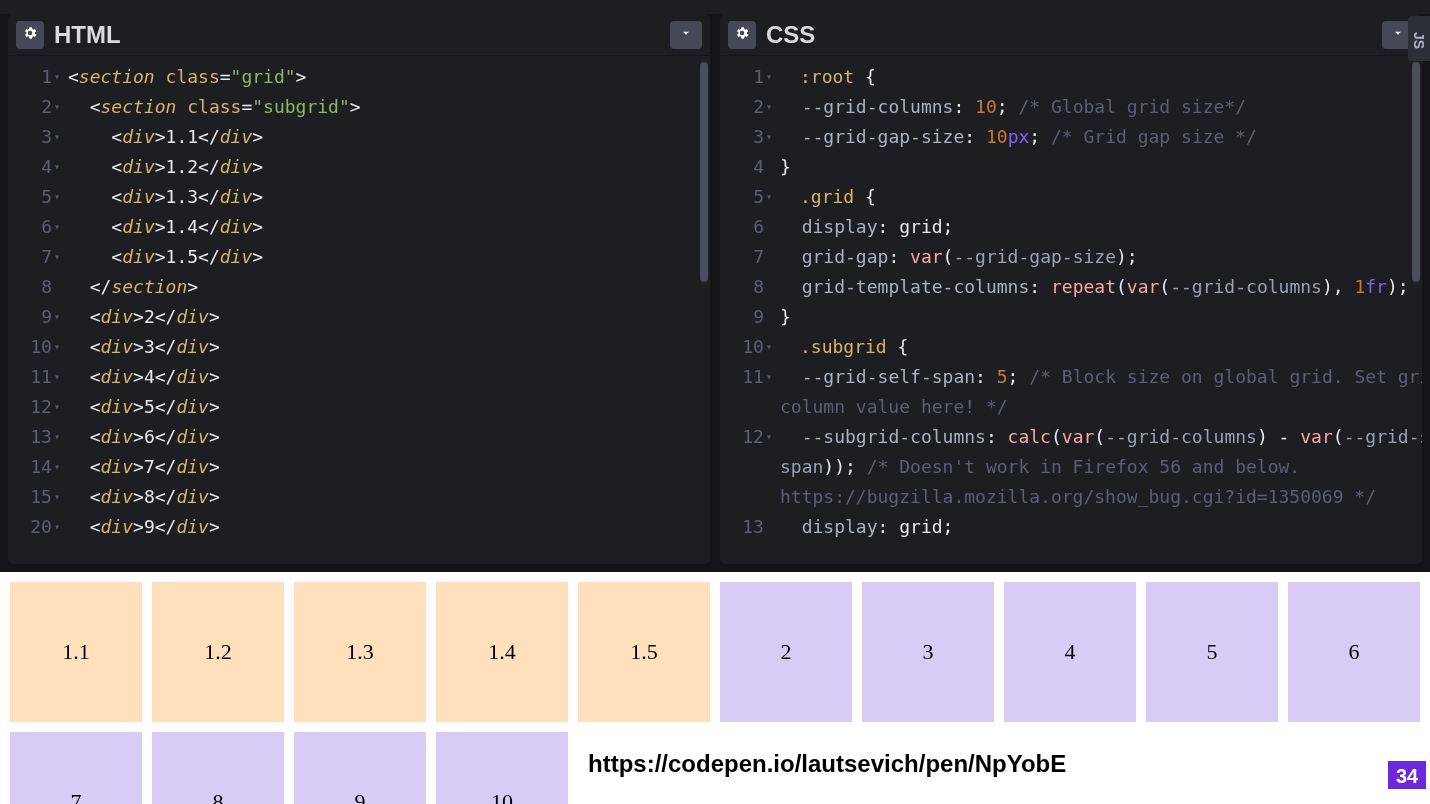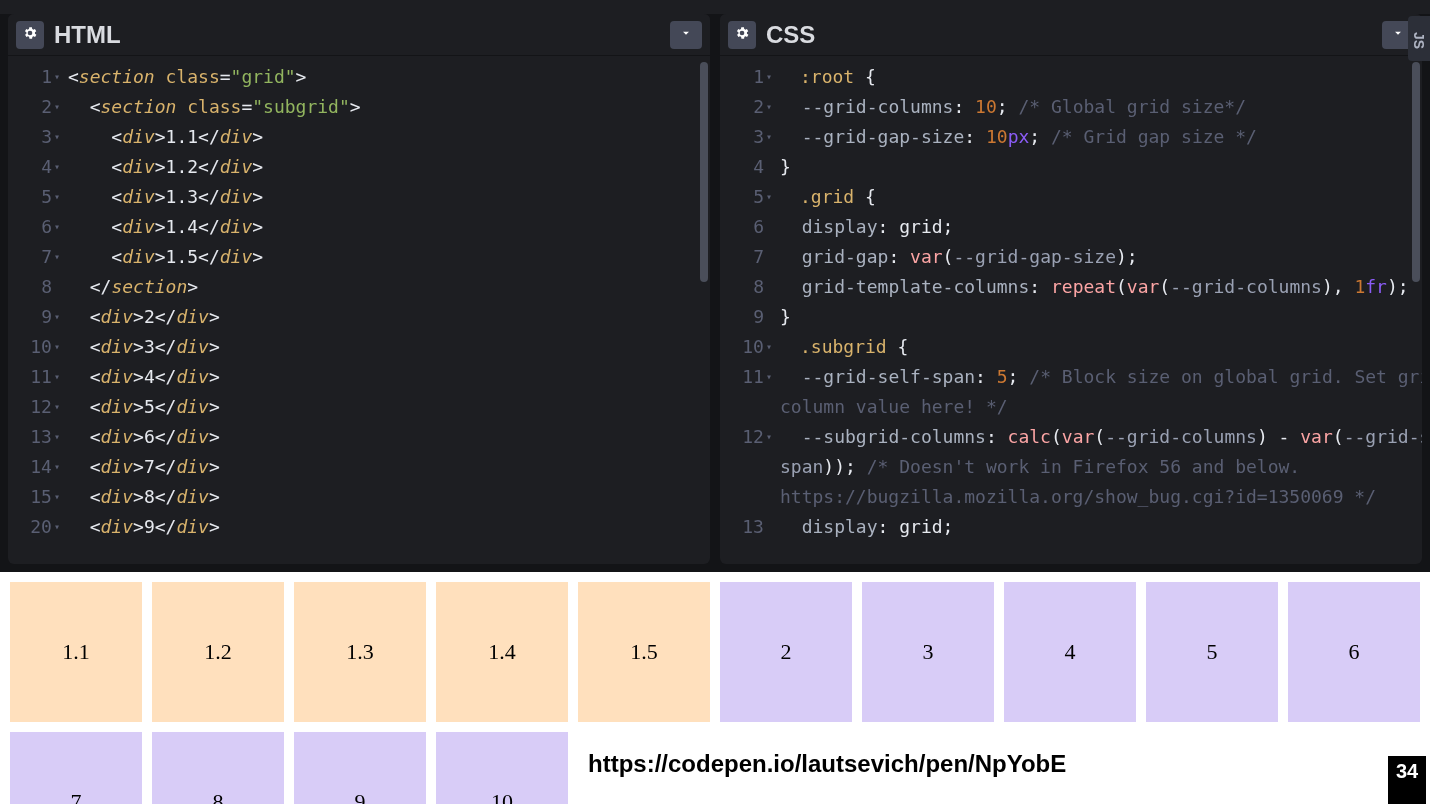--- a/index.html
+++ b/index.html
@@ -142,23 +142,23 @@
   position: absolute;
   left: 582px; top: 748px;
   font: 700 24px/1 -apple-system, "Segoe UI", sans-serif;
   color: #000;
   background: #fff;
   padding: 4px 6px;
   text-align: center;
 }
 .slide-badge {
   position: absolute;
-  right: 4px; bottom: 0;
-  width: 38px; height: 48px;
-  background: #000000;
+  right: 4px; bottom: 15px;
+  width: 38px; height: 28px;
+  background: #6d28d9;
   color: #fff;
   font: 700 20px/30px -apple-system, sans-serif;
   text-align: center;
 }
 </style>
 </head>
 <body>
 
 <div class="top-bar"></div>
 

